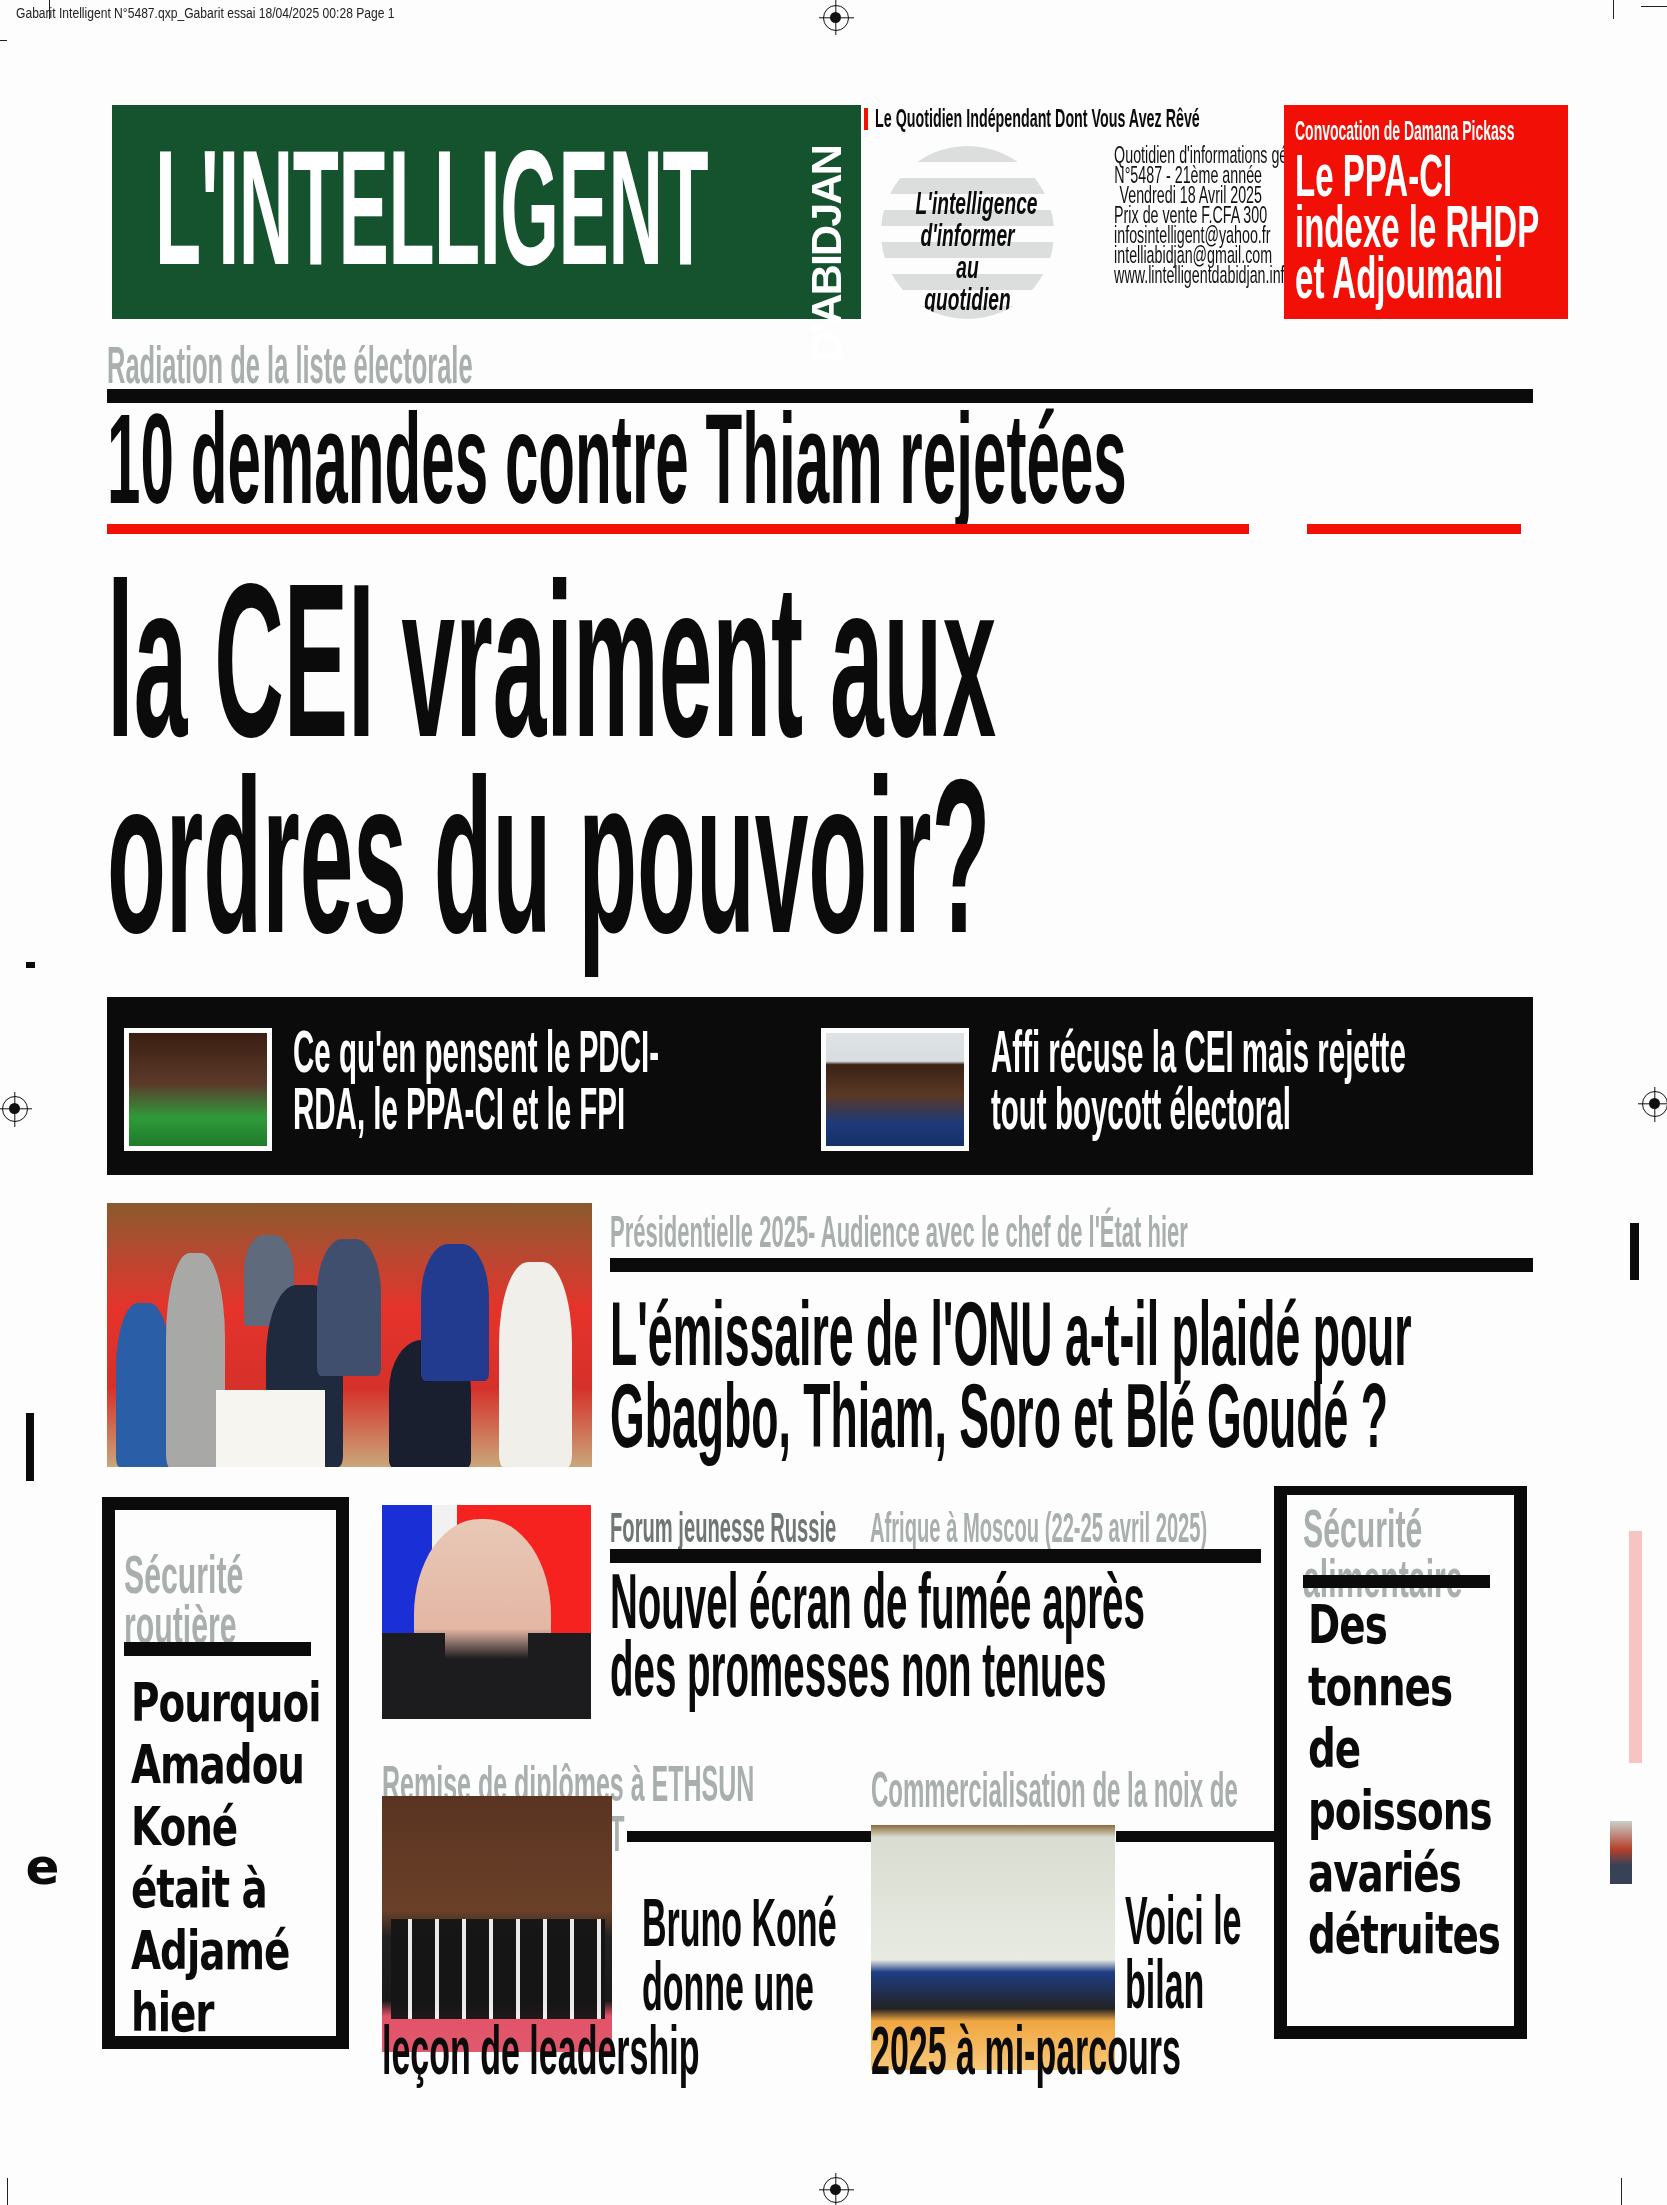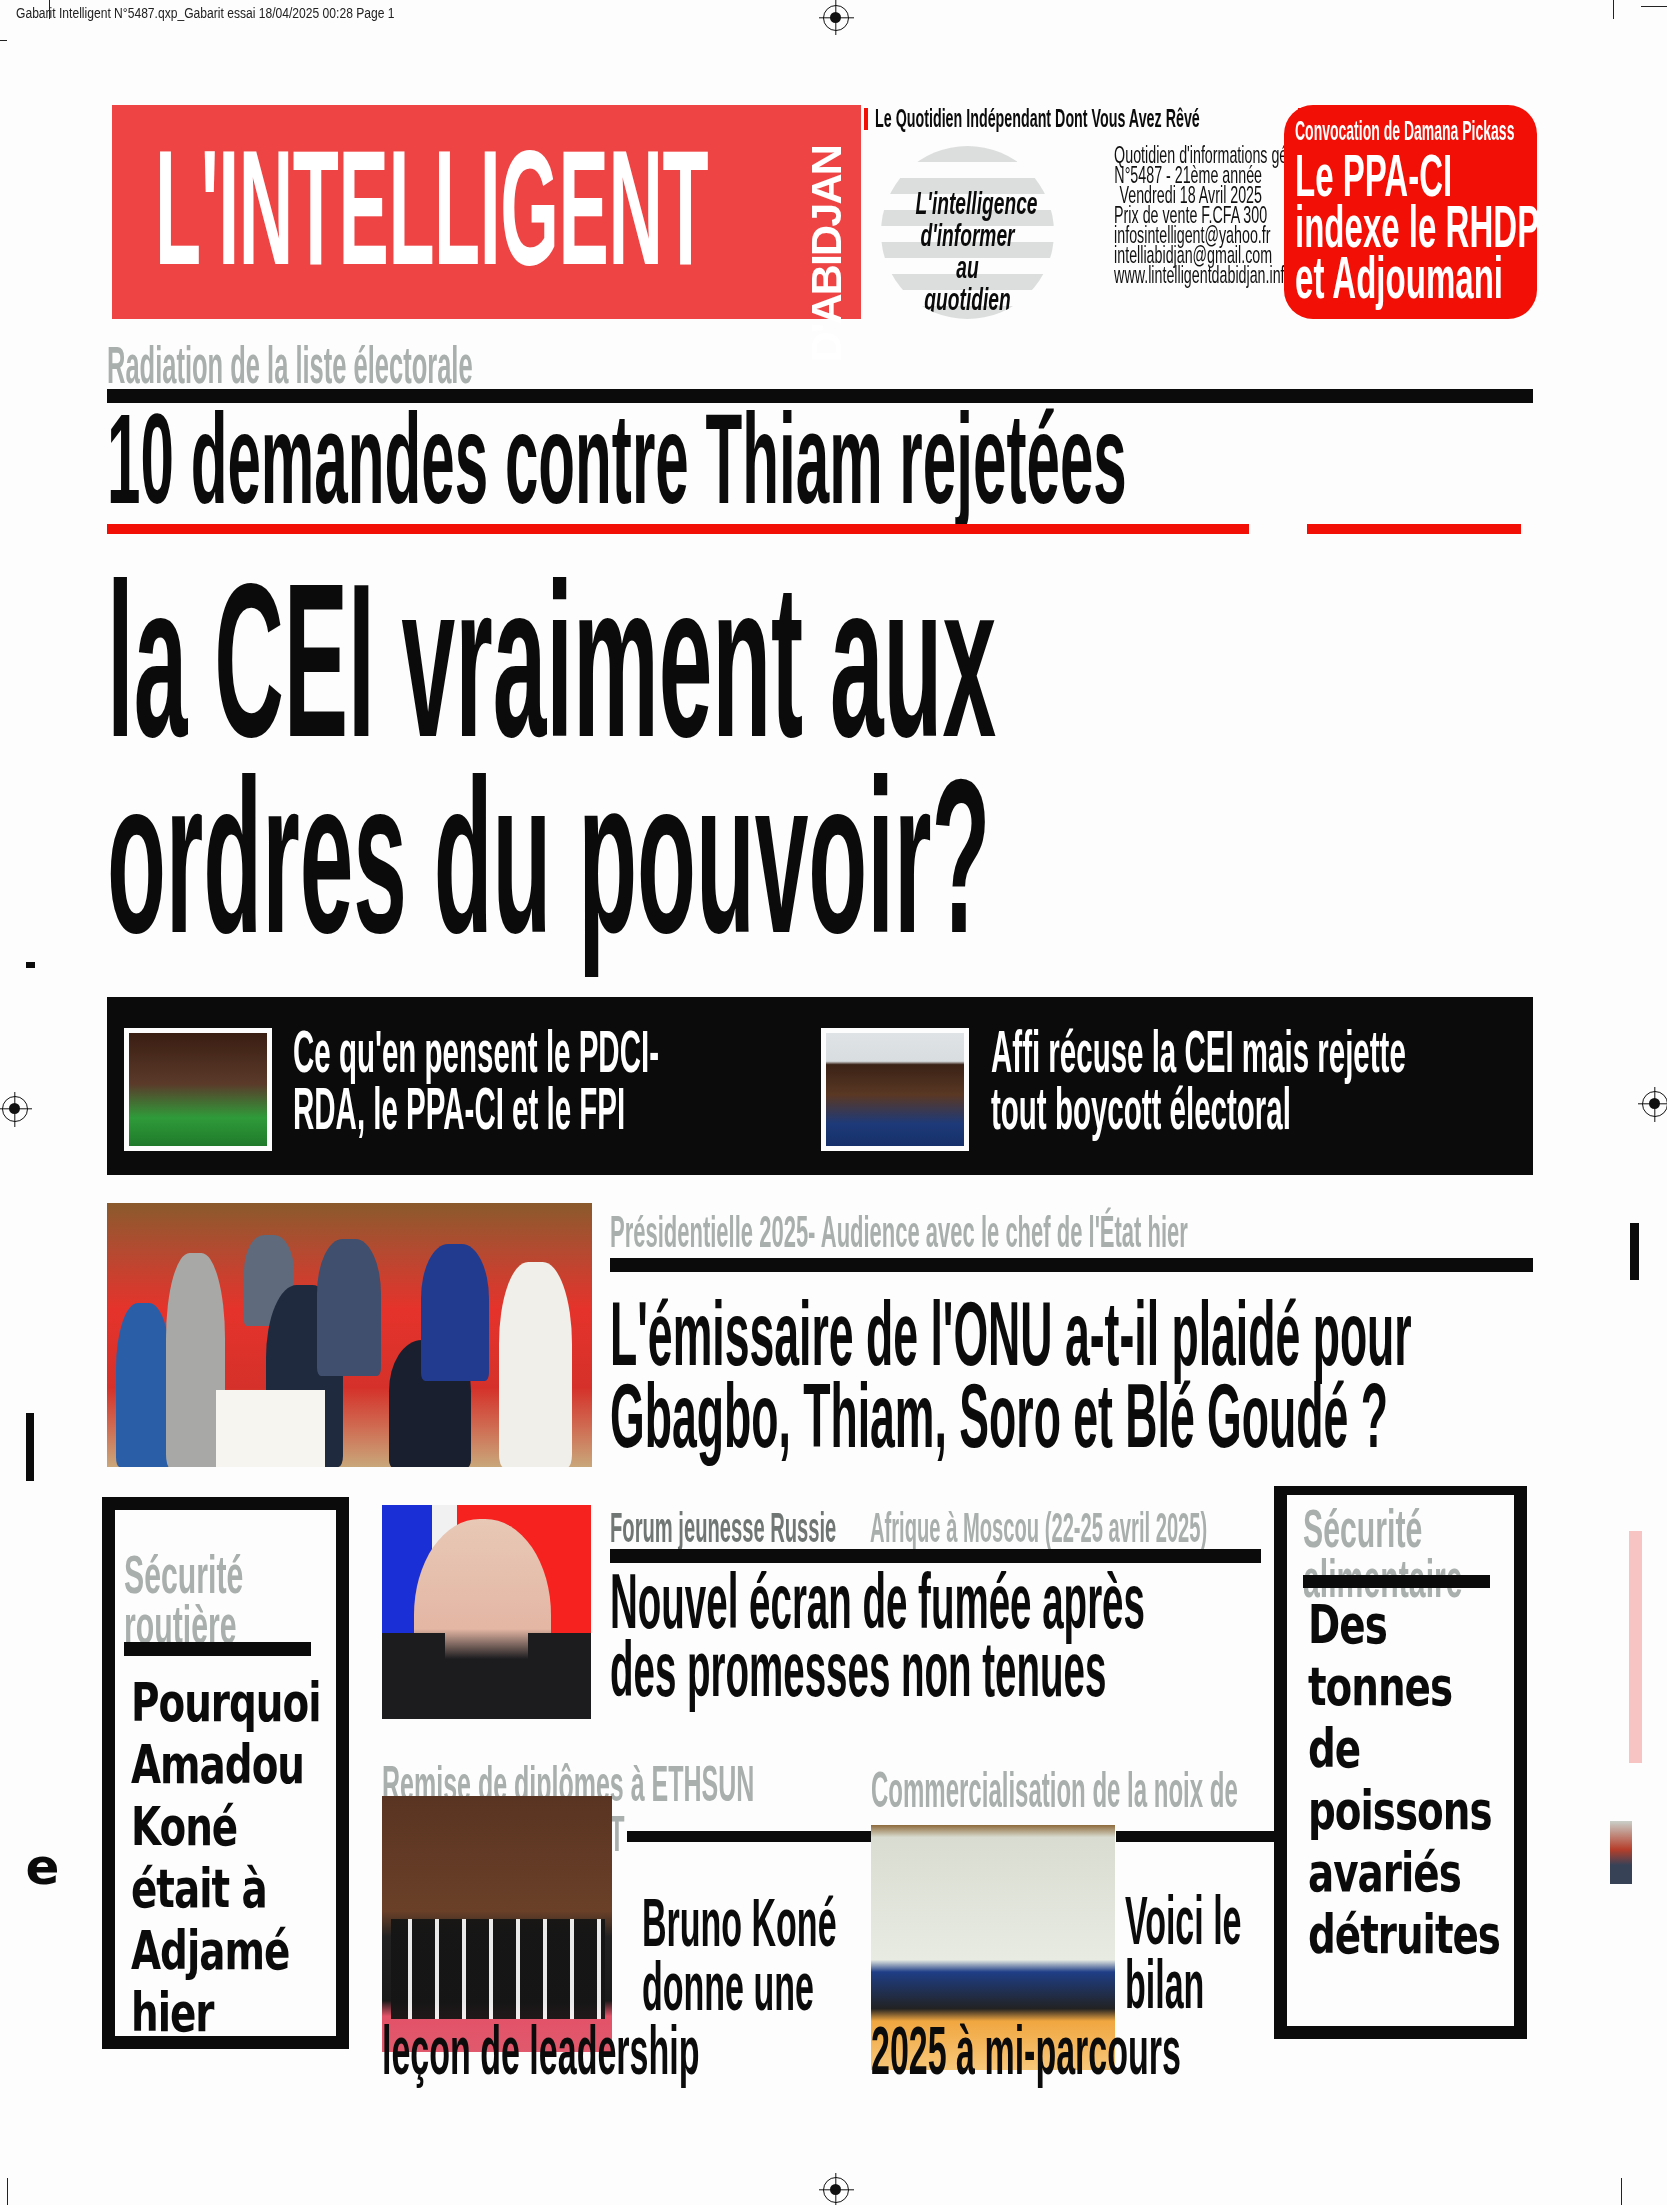--- a/index.html
+++ b/index.html
@@ -14,36 +14,36 @@
   
   .slug { left: 16.4px; top: 3.6px; font-size: 15.5px; color: #222; white-space: nowrap; transform: scaleX(0.78); transform-origin: left top; }
   .crop-v { width: 0.9px; background: #222; }
   .crop-h { height: 0.9px; background: #222; }
   .reg { width: 24px; height: 24px; border: 0.9px solid #111; border-radius: 50%; }
   .reg::before { content: ""; position: absolute; left: 50%; top: -5.5px; bottom: -5.5px; width: 1.4px; background: #111; transform: translateX(-50%); }
   .reg::after { content: ""; position: absolute; top: 50%; left: -5.5px; right: -5.5px; height: 1.4px; background: #111; transform: translateY(-50%); }
   .reg .dot { position: absolute; left: 6.4px; top: 6.4px; width: 11px; height: 11px; border-radius: 50%; background: #111; }
 
   
-  .mast { left: 112px; top: 105px; width: 749px; height: 214px; background: #ef4444; }
+  .mast { left: 112px; top: 105px; width: 749px; height: 214px; background: #14532d; }
   .mast-title { position: absolute; left: 43px; top: 20.5px; color: #fff; font-size: 164px; line-height: 1; font-weight: 700; transform: scaleX(0.46); transform-origin: left top; white-space: nowrap; letter-spacing: -0.9px; }
   .mast-sub { position: absolute; right: 12.8px; top: 41px; color: #fff; font-size: 43px; font-weight: 700; writing-mode: vertical-rl; transform: rotate(180deg); line-height: 1; transform-origin: center; letter-spacing: -1.8px; }
 
   .tagline { left: 864px; top: 104px; font-size: 25.5px; font-weight: 700; white-space: nowrap; }
   .tagline .bar { display: inline-block; width: 3.6px; height: 22px; background: #f20f05; vertical-align: -2.7px; }
   .tagline-text { display: inline-block; transform: scaleX(0.56); transform-origin: left center; margin-right: -164px; }
 
   .motto-circle { left: 881px; top: 146px; width: 173px; height: 173px; border-radius: 50%; overflow: hidden;
     background: repeating-linear-gradient(to bottom, #dcdedd 0 15.5px, #fdfdfd 15.5px 32px); }
   .motto-text { position: absolute; left: 0; right: 0; top: 41px; text-align: center; font-style: italic; font-weight: 700; font-size: 32px; line-height: 1; transform: scaleX(0.6); }
 
   .infoblock { left: 1007px; top: 145px; width: 255px; text-align: right; font-size: 24.6px; line-height: 20px; color: #111; }
   .infoblock div { white-space: nowrap; transform: scaleX(0.58); transform-origin: right top; }
 
-  .teaser { left: 1284px; top: 105px; width: 253px; height: 214px; background: #f20f05; color: #fff; border-radius: 29px; }
+  .teaser { left: 1284px; top: 105px; width: 284px; height: 214px; background: #f20f05; color: #fff; }
   .teaser-kicker { position: absolute; left: 11.4px; top: 10px; font-size: 28px; font-weight: 700; white-space: nowrap; transform: scaleX(0.5); transform-origin: left top; }
   .teaser-head { position: absolute; left: 11.4px; top: 46px; font-size: 59px; line-height: 51px; font-weight: 700; white-space: nowrap; transform: scaleX(0.56); transform-origin: left top; }
 
   
   .kicker-grey { color: #a8afac; font-weight: 700; white-space: nowrap; transform-origin: left top; }
   .k1 { left: 107px; top: 336px; font-size: 51px; transform: scaleX(0.5); }
   .rule-black { background: #0b0b0b; }
   .rule-red { background: #f20f05; }
 
   .h-10 { left: 107px; top: 395px; font-size: 128px; font-weight: 700; white-space: nowrap; transform: scaleX(0.47); transform-origin: left top; line-height: 1; }

